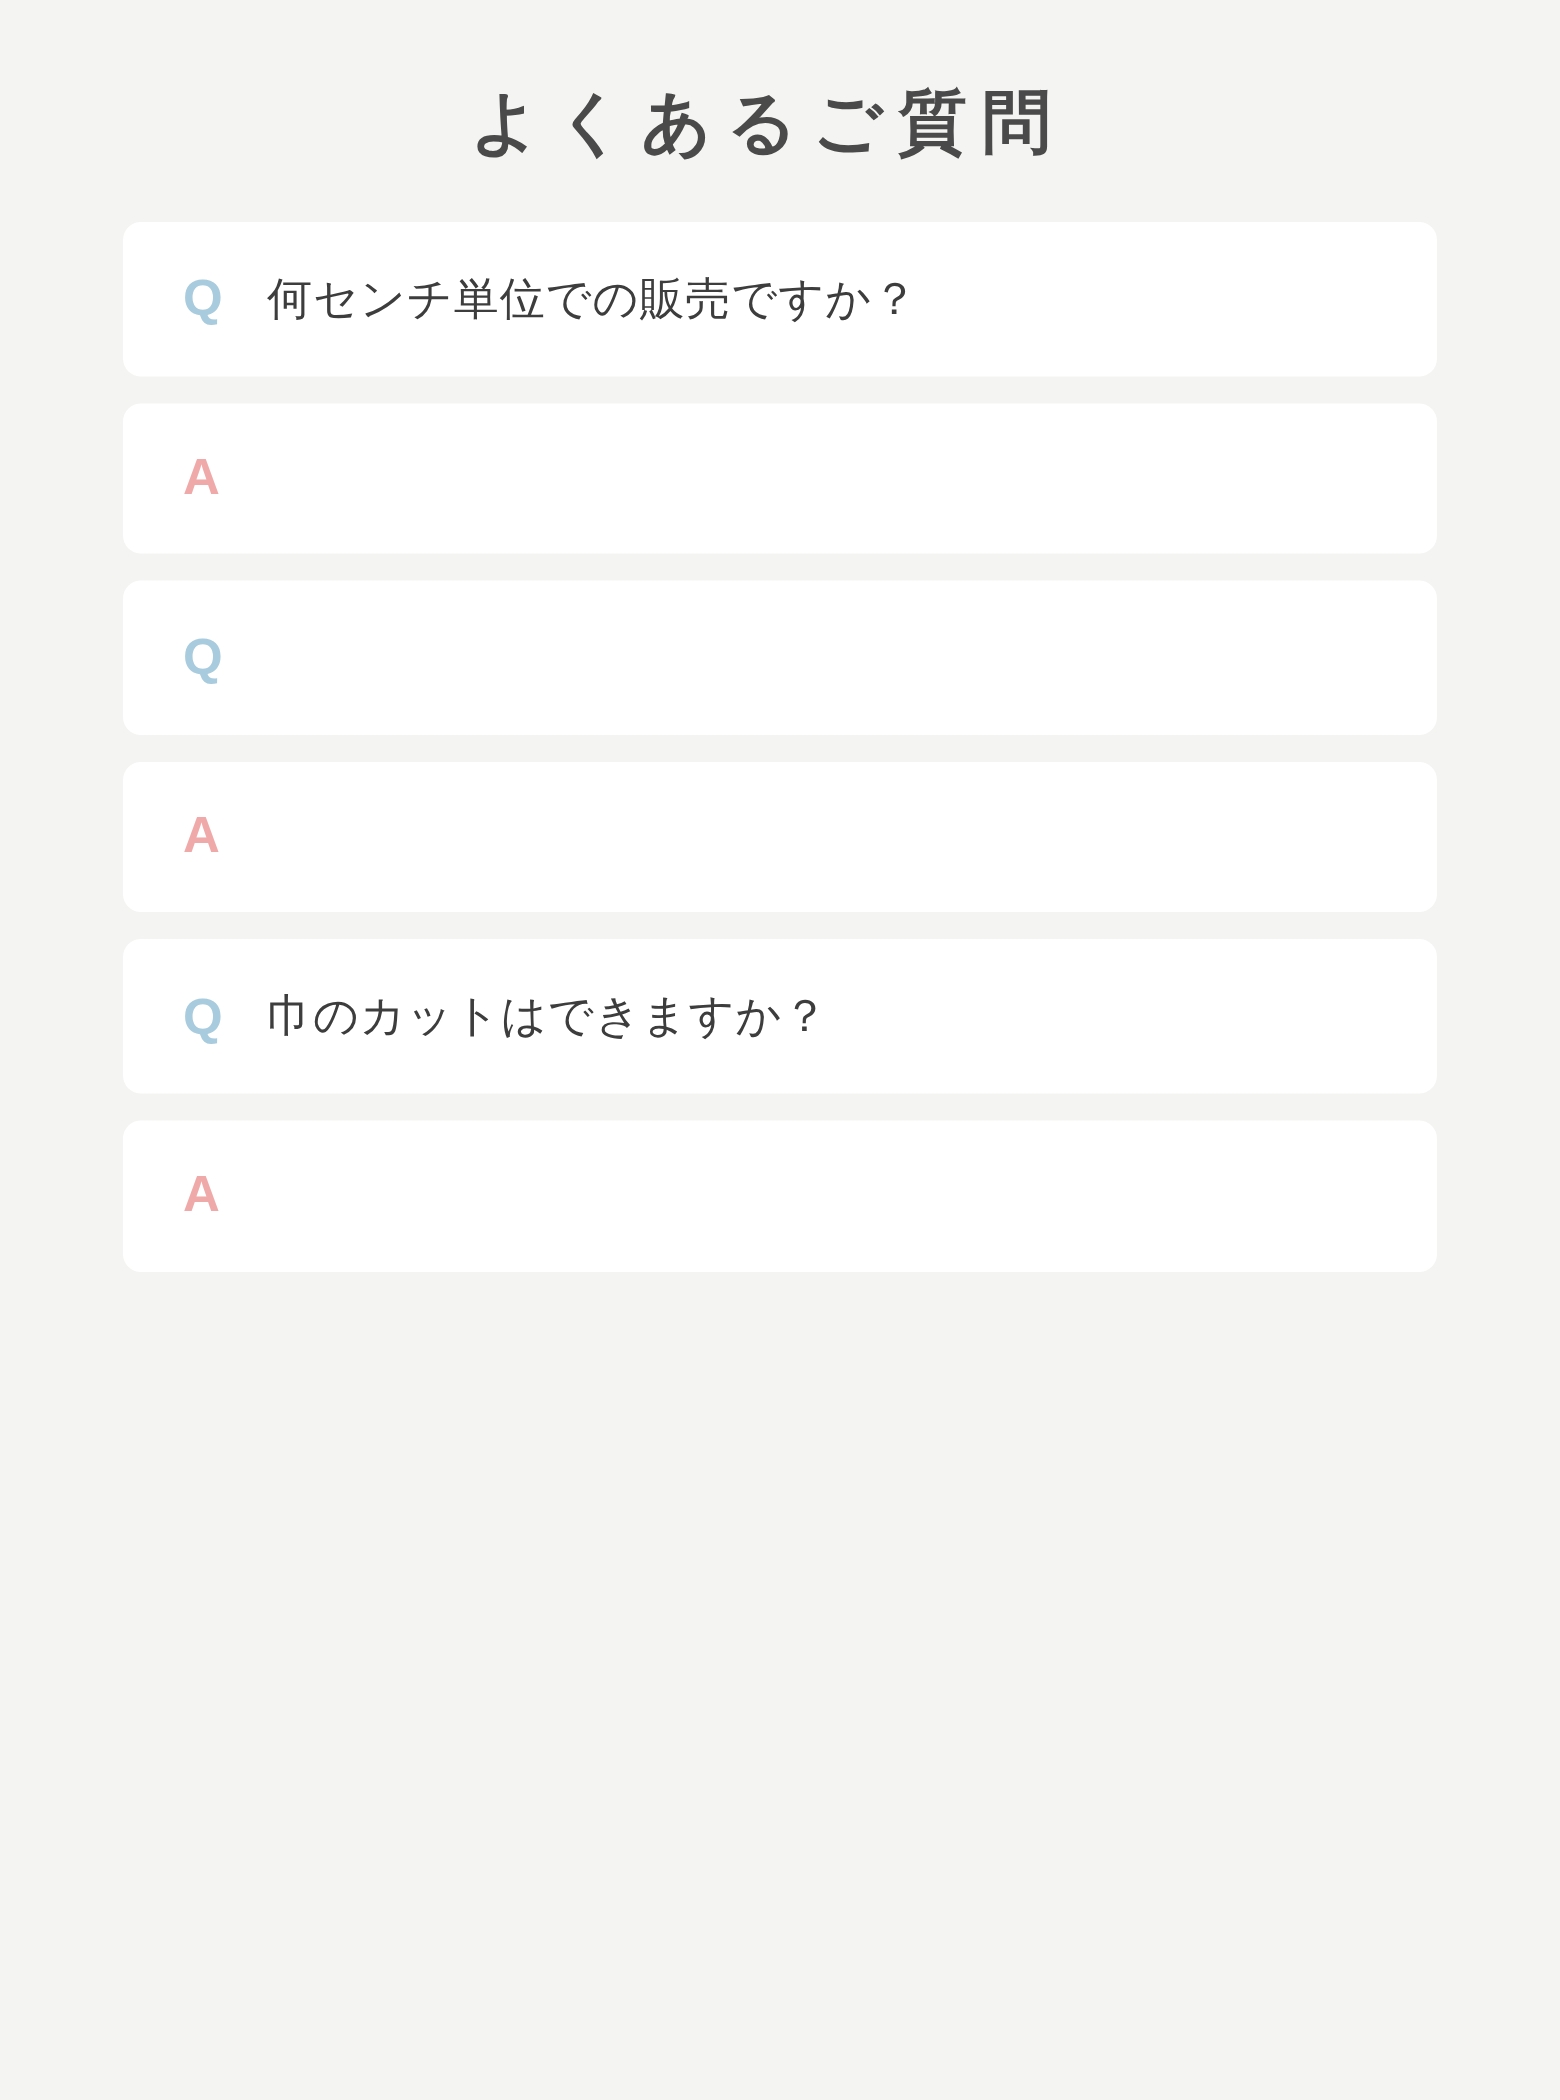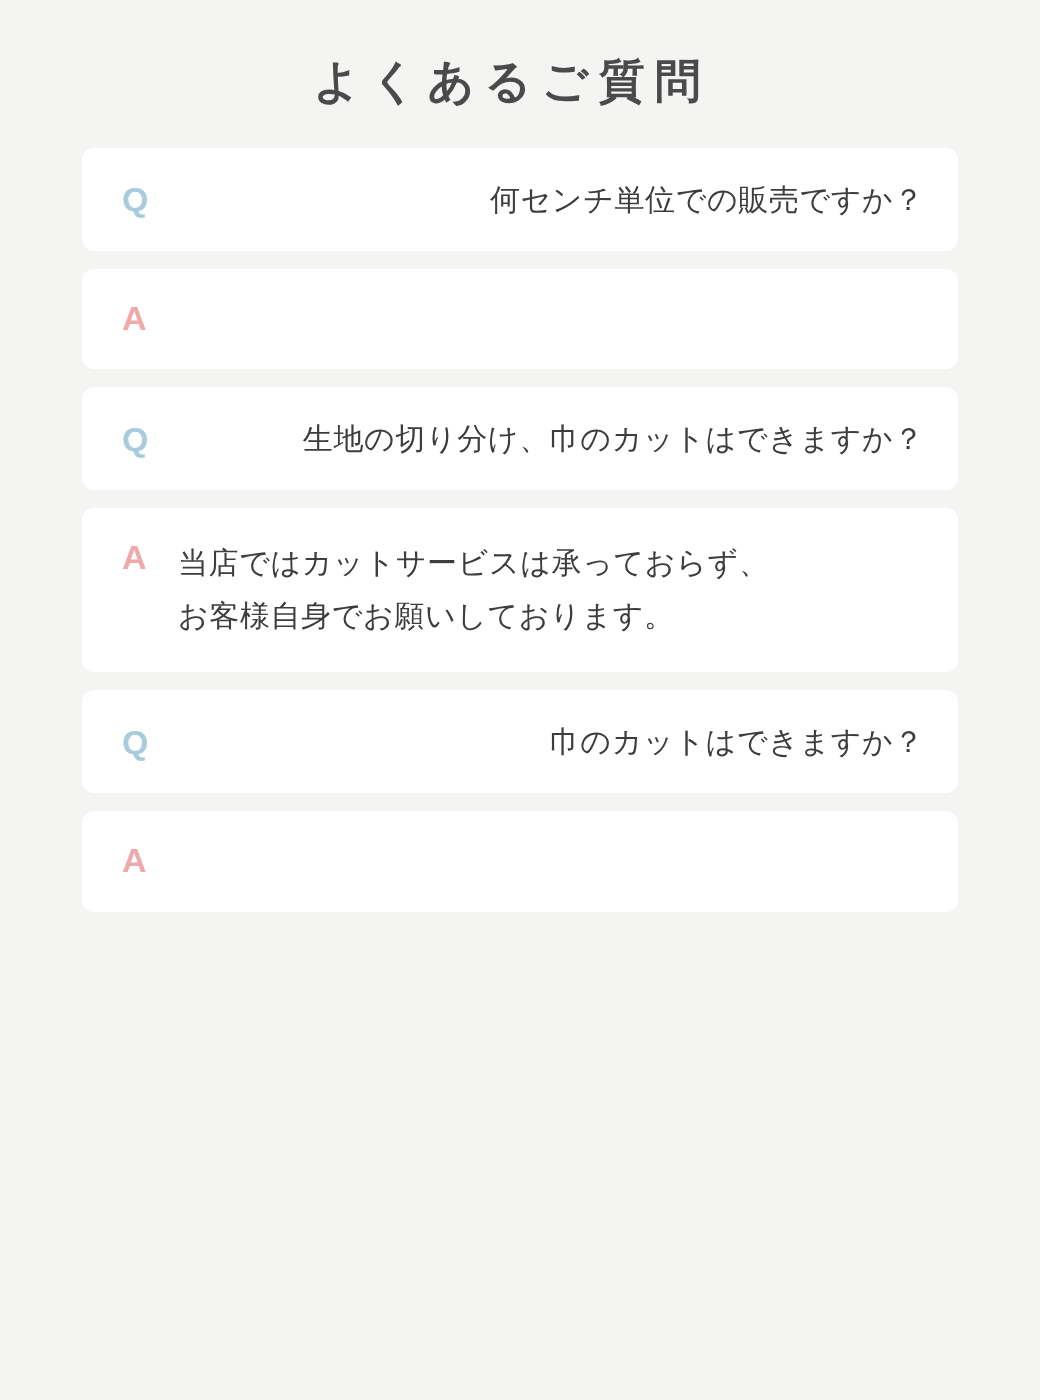--- a/index.html
+++ b/index.html
@@ -71,21 +71,20 @@
     font-size: 30px;
     color: #3d3d3d;
     line-height: 1.75;
     letter-spacing: 0.6px;
     white-space: pre-line;
     flex: 1 1 auto;
     padding-top: 1px;
   }
   .faq-card.question .faq-text {
     line-height: 1.4;
-    text-align: right;
   }
 </style>
 </head>
 <body>
 
 <div class="page">
 
   <h1 class="page-title">よくあるご質問</h1>
 
   <div class="faq-list">
@@ -94,27 +93,24 @@
       <div class="marker q">Q</div>
       <div class="faq-text">何センチ単位での販売ですか？</div>
     </div>
 
     <div class="faq-card answer">
       <div class="marker a">A</div>
     </div>
 
     <div class="faq-card question">
       <div class="marker q">Q</div>
-      <div class="faq-text">生地の切り分け、巾のカットはできますか？</div>
     </div>
 
     <div class="faq-card answer">
       <div class="marker a">A</div>
-      <div class="faq-text">当店ではカットサービスは承っておらず、
-お客様自身でお願いしております。</div>
     </div>
 
     <div class="faq-card question">
       <div class="marker q">Q</div>
       <div class="faq-text">巾のカットはできますか？</div>
     </div>
 
     <div class="faq-card answer">
       <div class="marker a">A</div>
     </div>

